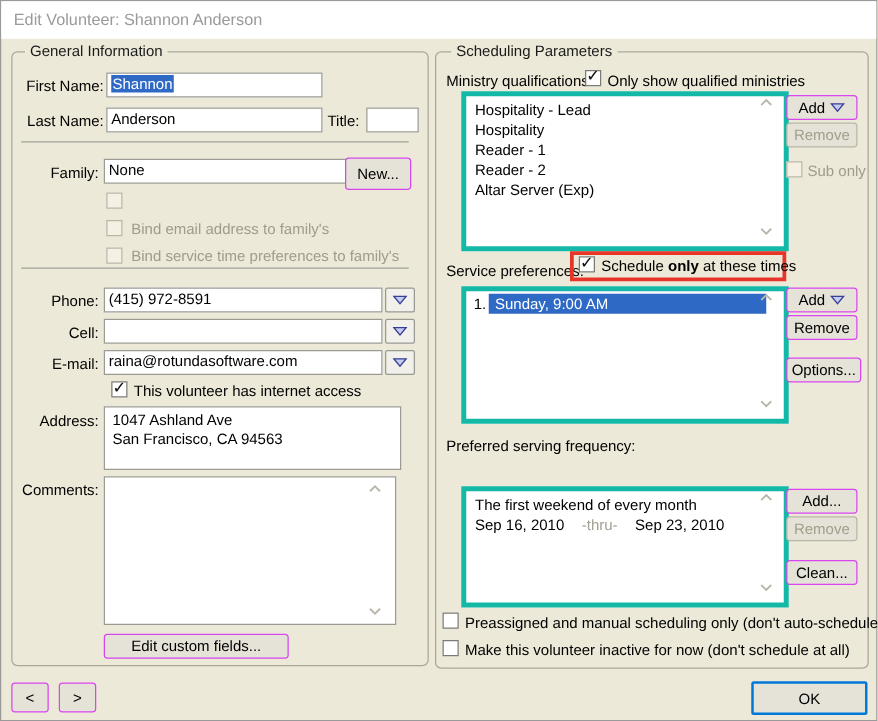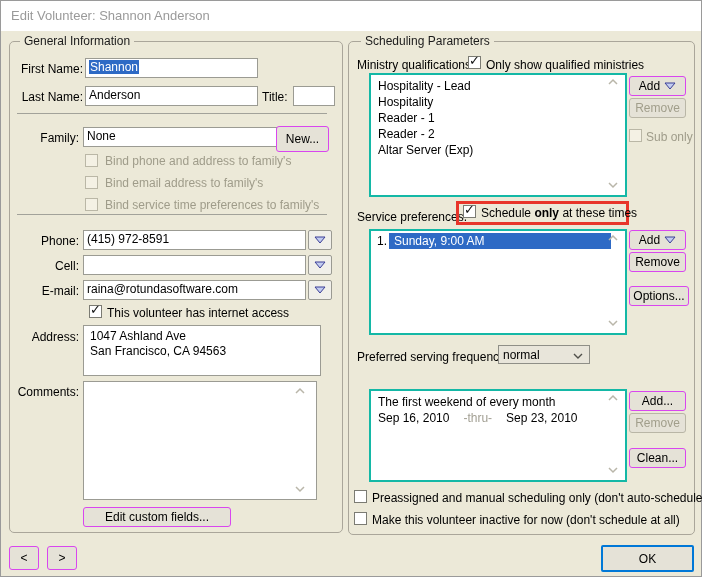--- a/index.html
+++ b/index.html
@@ -12,21 +12,21 @@
   .lbl{position:absolute;font-size:12px;color:#000;white-space:nowrap;}
   .lbl.r{text-align:right;}
   .lbl.dis{color:#9f9c8a;}
   .textbox{position:absolute;background:#fff;border:1px solid #9b9b93;font-size:12px;color:#000;padding:1px 3px;overflow:hidden;white-space:pre-line;line-height:15px;}
   .btn{position:absolute;background:#e5e2d7;border:1px solid #d946ef;border-radius:3px;font-size:12px;color:#000;text-align:center;font-family:inherit;padding:0;display:flex;align-items:center;justify-content:center;gap:4px;box-sizing:border-box;}
   .btn.dis{color:#a19e8b;border-color:#b9b6a6;}
   .cb{position:absolute;width:13px;height:13px;background:#fff;border:1px solid #7b7b73;box-sizing:border-box;}
   .cb.dis{background:#f4f1e4;border-color:#bab7a6;}
   .cb .mark{position:absolute;left:0px;top:-4px;font-size:13px;font-weight:bold;color:#111;}
   .sep{position:absolute;height:1px;background:#a2a29a;}
-  .listbox{position:absolute;background:#fff;border:2px solid #14b8a6;overflow:hidden;}
+  .listbox{position:absolute;background:#fff;border:4px solid #14b8a6;overflow:hidden;}
   .li{position:absolute;left:7px;font-size:12px;color:#000;white-space:nowrap;line-height:16px;}
   .sel-bar{position:absolute;background:#2e6ac5;color:#fff;font-size:12px;line-height:16px;padding-left:5px;white-space:nowrap;}
   .scroll-caret{position:absolute;width:12px;height:8px;}
   .redbox{position:absolute;border:3px solid #e8352a;}
   .tri-btn{position:absolute;background:#f1f0ea;border:1px solid #9a9a92;border-radius:2px;display:flex;align-items:center;justify-content:center;box-sizing:border-box;}
   .combo{position:absolute;background:#e8e5da;border:1px solid #8f8f87;font-size:12px;display:flex;align-items:center;padding-left:4px;box-sizing:border-box;}
   .combo .chev{position:absolute;right:5px;top:6px;}
   .seltext{background:#2e6ac5;color:#fff;padding:0 1px;}
   .ok-btn{border:2px solid #0078d7 !important;border-radius:2px !important;}
   .bold{font-weight:bold;}
@@ -52,21 +52,20 @@
   <div class="lbl" style="left:261px;top:89px;">Title:</div>
   <div class="textbox" style="left:292px;top:85px;width:34px;height:16px;"></div>
 
   <div class="sep" style="left:16px;top:112px;width:310px;"></div>
 
   <div class="lbl r" style="left:14px;top:130px;width:64px;">Family:</div>
   <div class="textbox" style="left:82px;top:126px;width:186px;height:16px;">None</div>
   <button class="btn" style="left:275px;top:125px;width:53px;height:26px;">New...</button>
 
   <span class="cb dis" style="left:84px;top:153px;"></span>
-  <div class="lbl dis" style="left:104px;top:153px;">Bind phone and address to family's</div>
   <span class="cb dis" style="left:84px;top:175px;"></span>
   <div class="lbl dis" style="left:104px;top:175px;">Bind email address to family's</div>
   <span class="cb dis" style="left:84px;top:197px;"></span>
   <div class="lbl dis" style="left:104px;top:197px;">Bind service time preferences to family's</div>
 
   <div class="sep" style="left:16px;top:213px;width:310px;"></div>
 
   <div class="lbl r" style="left:14px;top:233px;width:64px;">Phone:</div>
   <div class="textbox" style="left:82px;top:229px;width:215px;height:16px;">(415) 972-8591</div>
   <div class="tri-btn" style="left:307px;top:229px;width:24px;height:20px;">
@@ -169,26 +168,20 @@
   <button class="btn" style="left:628px;top:229px;width:57px;height:20px;">
     <span>Add</span>
     <svg width="12" height="8">
         <polygon points="1,1 11,1 6,7" fill="#c3cdf0" stroke="#3b3e96" stroke-width="1"></polygon>
       </svg>
   </button>
   <button class="btn" style="left:628px;top:251px;width:57px;height:20px;">Remove</button>
   <button class="btn" style="left:628px;top:285px;width:60px;height:20px;">Options...</button>
 
   <div class="lbl" style="left:356px;top:349px;">Preferred serving frequency:</div>
-  <div class="combo" style="left:497px;top:344px;width:92px;height:19px;">
-    <span>normal</span>
-    <svg class="chev" width="12" height="8">
-        <polyline points="2,2 6,6 10,2" fill="none" stroke="#50504a" stroke-width="1.4"></polyline>
-      </svg>
-  </div>
 
   <div class="listbox" style="left:368px;top:388px;width:254px;height:89px;">
     <div class="li" style="top:3px;">The first weekend of every month</div>
     <div class="li" style="top:19px;"><span>Sep 16, 2010</span><span class="gray" style="margin:0 14px;">-thru-</span><span>Sep 23, 2010</span></div>
   </div>
   <svg class="scroll-caret" style="left:606px;top:393px;" width="12" height="8">
       <polyline points="2,6 6,2 10,6" fill="none" stroke="#b9b6a9" stroke-width="1.5"></polyline>
     </svg>
   <svg class="scroll-caret" style="left:606px;top:465px;" width="12" height="8">
       <polyline points="2,2 6,6 10,2" fill="none" stroke="#b9b6a9" stroke-width="1.5"></polyline>

